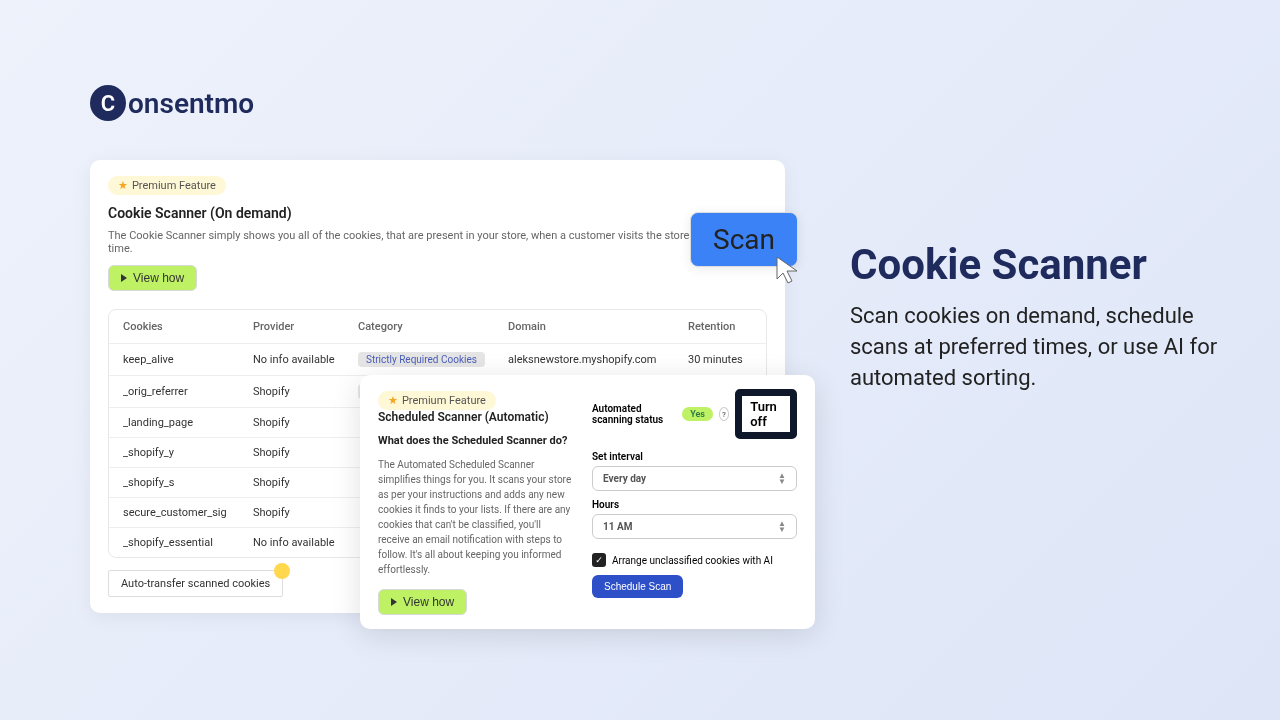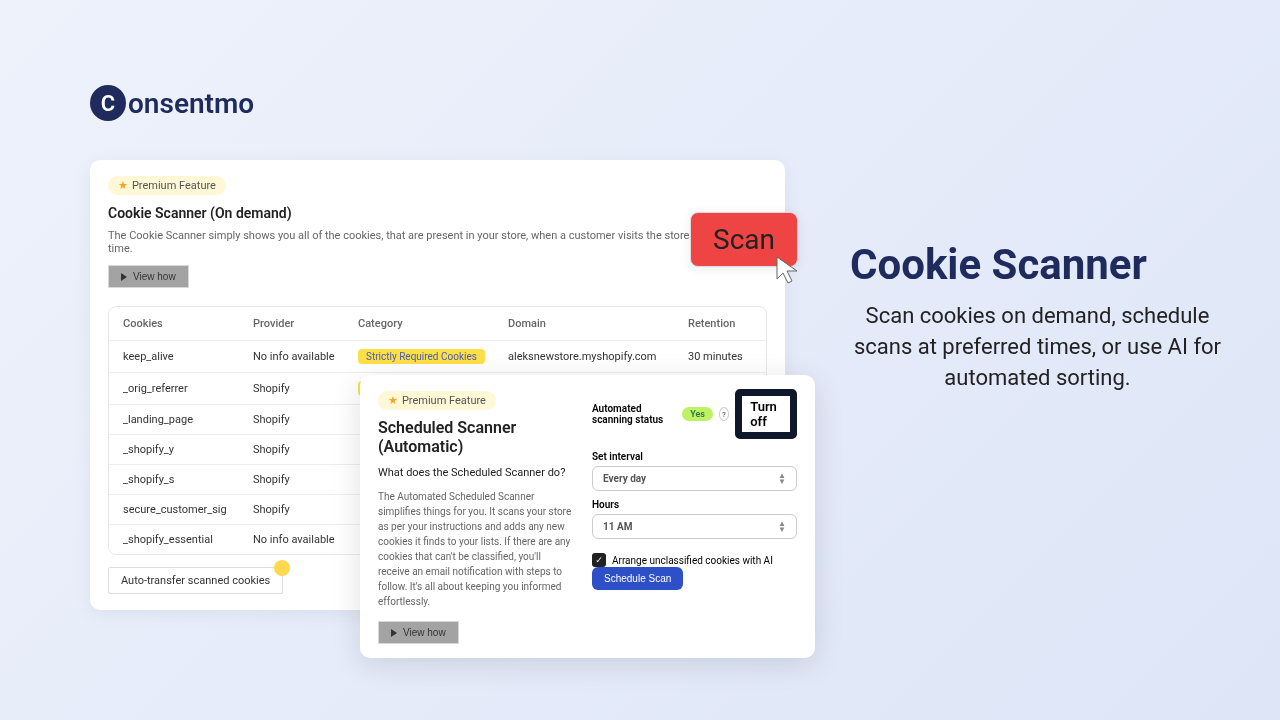--- a/index.html
+++ b/index.html
@@ -42,21 +42,20 @@
 .right-title {
   color: #1e2b5c;
   font-size: 42px;
   font-weight: 700;
   margin-bottom: 12px;
 }
 .right-desc {
   color: #222;
   font-size: 22px;
   line-height: 1.4;
-  text-align: center;
 }
 .main-panel {
   position: absolute;
   left: 90px;
   top: 160px;
   width: 695px;
   background: #fff;
   border-radius: 10px;
   box-shadow: 0 4px 20px rgba(0,0,0,0.06);
   padding: 14px 18px 16px;
@@ -81,25 +80,25 @@
 .panel-desc {
   font-size: 11px;
   color: #666;
   margin-top: 8px;
   margin-bottom: 10px;
 }
 .view-btn {
   display: inline-flex;
   align-items: center;
   gap: 6px;
-  background: #a3a3a3;
+  background: #bef264;
   border: 1px solid #d8d8d8;
-  border-radius: 0;
+  border-radius: 6px;
   padding: 5px 12px;
-  font-size: 10px;
+  font-size: 12px;
   color: #333;
   cursor: pointer;
 }
 .play-icon {
   width: 0; height: 0;
   border-left: 6px solid #333;
   border-top: 4px solid transparent;
   border-bottom: 4px solid transparent;
 }
 .table {
@@ -117,21 +116,21 @@
 .row:last-child { border-bottom: none; }
 .row.head { color: #666; font-size: 11px; font-weight: 500; padding: 10px 14px; }
 .row:not(.head) { font-size: 11px; color: #333; }
 .c1 { width: 130px; }
 .c2 { width: 105px; }
 .c3 { width: 150px; }
 .c4 { width: 180px; }
 .c5 { flex: 1; }
 .cat-badge {
   display: inline-block;
-  background: #fde047;
+  background: #e5e5e5;
   color: #4a5db8;
   padding: 2px 8px;
   border-radius: 4px;
   font-size: 10px;
 }
 .auto-transfer {
   display: inline-block;
   margin-top: 12px;
   border: 1px solid #ddd;
   border-radius: 2px;
@@ -146,21 +145,21 @@
   right: -8px;
   width: 16px;
   height: 16px;
   background: #ffd84d;
   border-radius: 50%;
 }
 .scan-big {
   position: absolute;
   left: 690px;
   top: 212px;
-  background: #ef4444;
+  background: #3b82f6;
   border: 1px solid #ddd;
   border-radius: 8px;
   padding: 10px 22px;
   font-size: 28px;
   color: #222;
   box-shadow: 0 2px 12px rgba(0,0,0,0.08);
 }
 .cursor {
   position: absolute;
   left: 775px;
@@ -174,28 +173,27 @@
   background: #fff;
   border-radius: 10px;
   box-shadow: 0 6px 30px rgba(0,0,0,0.12);
   padding: 14px 18px;
   display: flex;
   gap: 20px;
 }
 .sub-left { flex: 1; }
 .sub-right { width: 205px; }
 .sub-title {
-  font-size: 16px;
+  font-size: 12px;
   font-weight: 600;
-  margin-top: 8px;
   color: #222;
 }
 .sub-q {
   font-size: 11px;
-  font-weight: 400;
+  font-weight: 700;
   margin-top: 10px;
   color: #222;
 }
 .sub-desc {
   font-size: 10px;
   color: #666;
   margin-top: 10px;
   line-height: 1.5;
 }
 .status-row {
@@ -257,21 +255,21 @@
   color: #fff;
   font-size: 9px;
 }
 .schedule-btn {
   background: #2d4fc8;
   color: #fff;
   border: none;
   border-radius: 6px;
   padding: 6px 12px;
   font-size: 10px;
-  margin-top: 0;
+  margin-top: 8px;
   cursor: pointer;
 }
 </style>
 </head>
 <body>
 
 <div class="logo">
   <div class="logo-icon">C</div>
   <span>onsentmo</span>
 </div>

